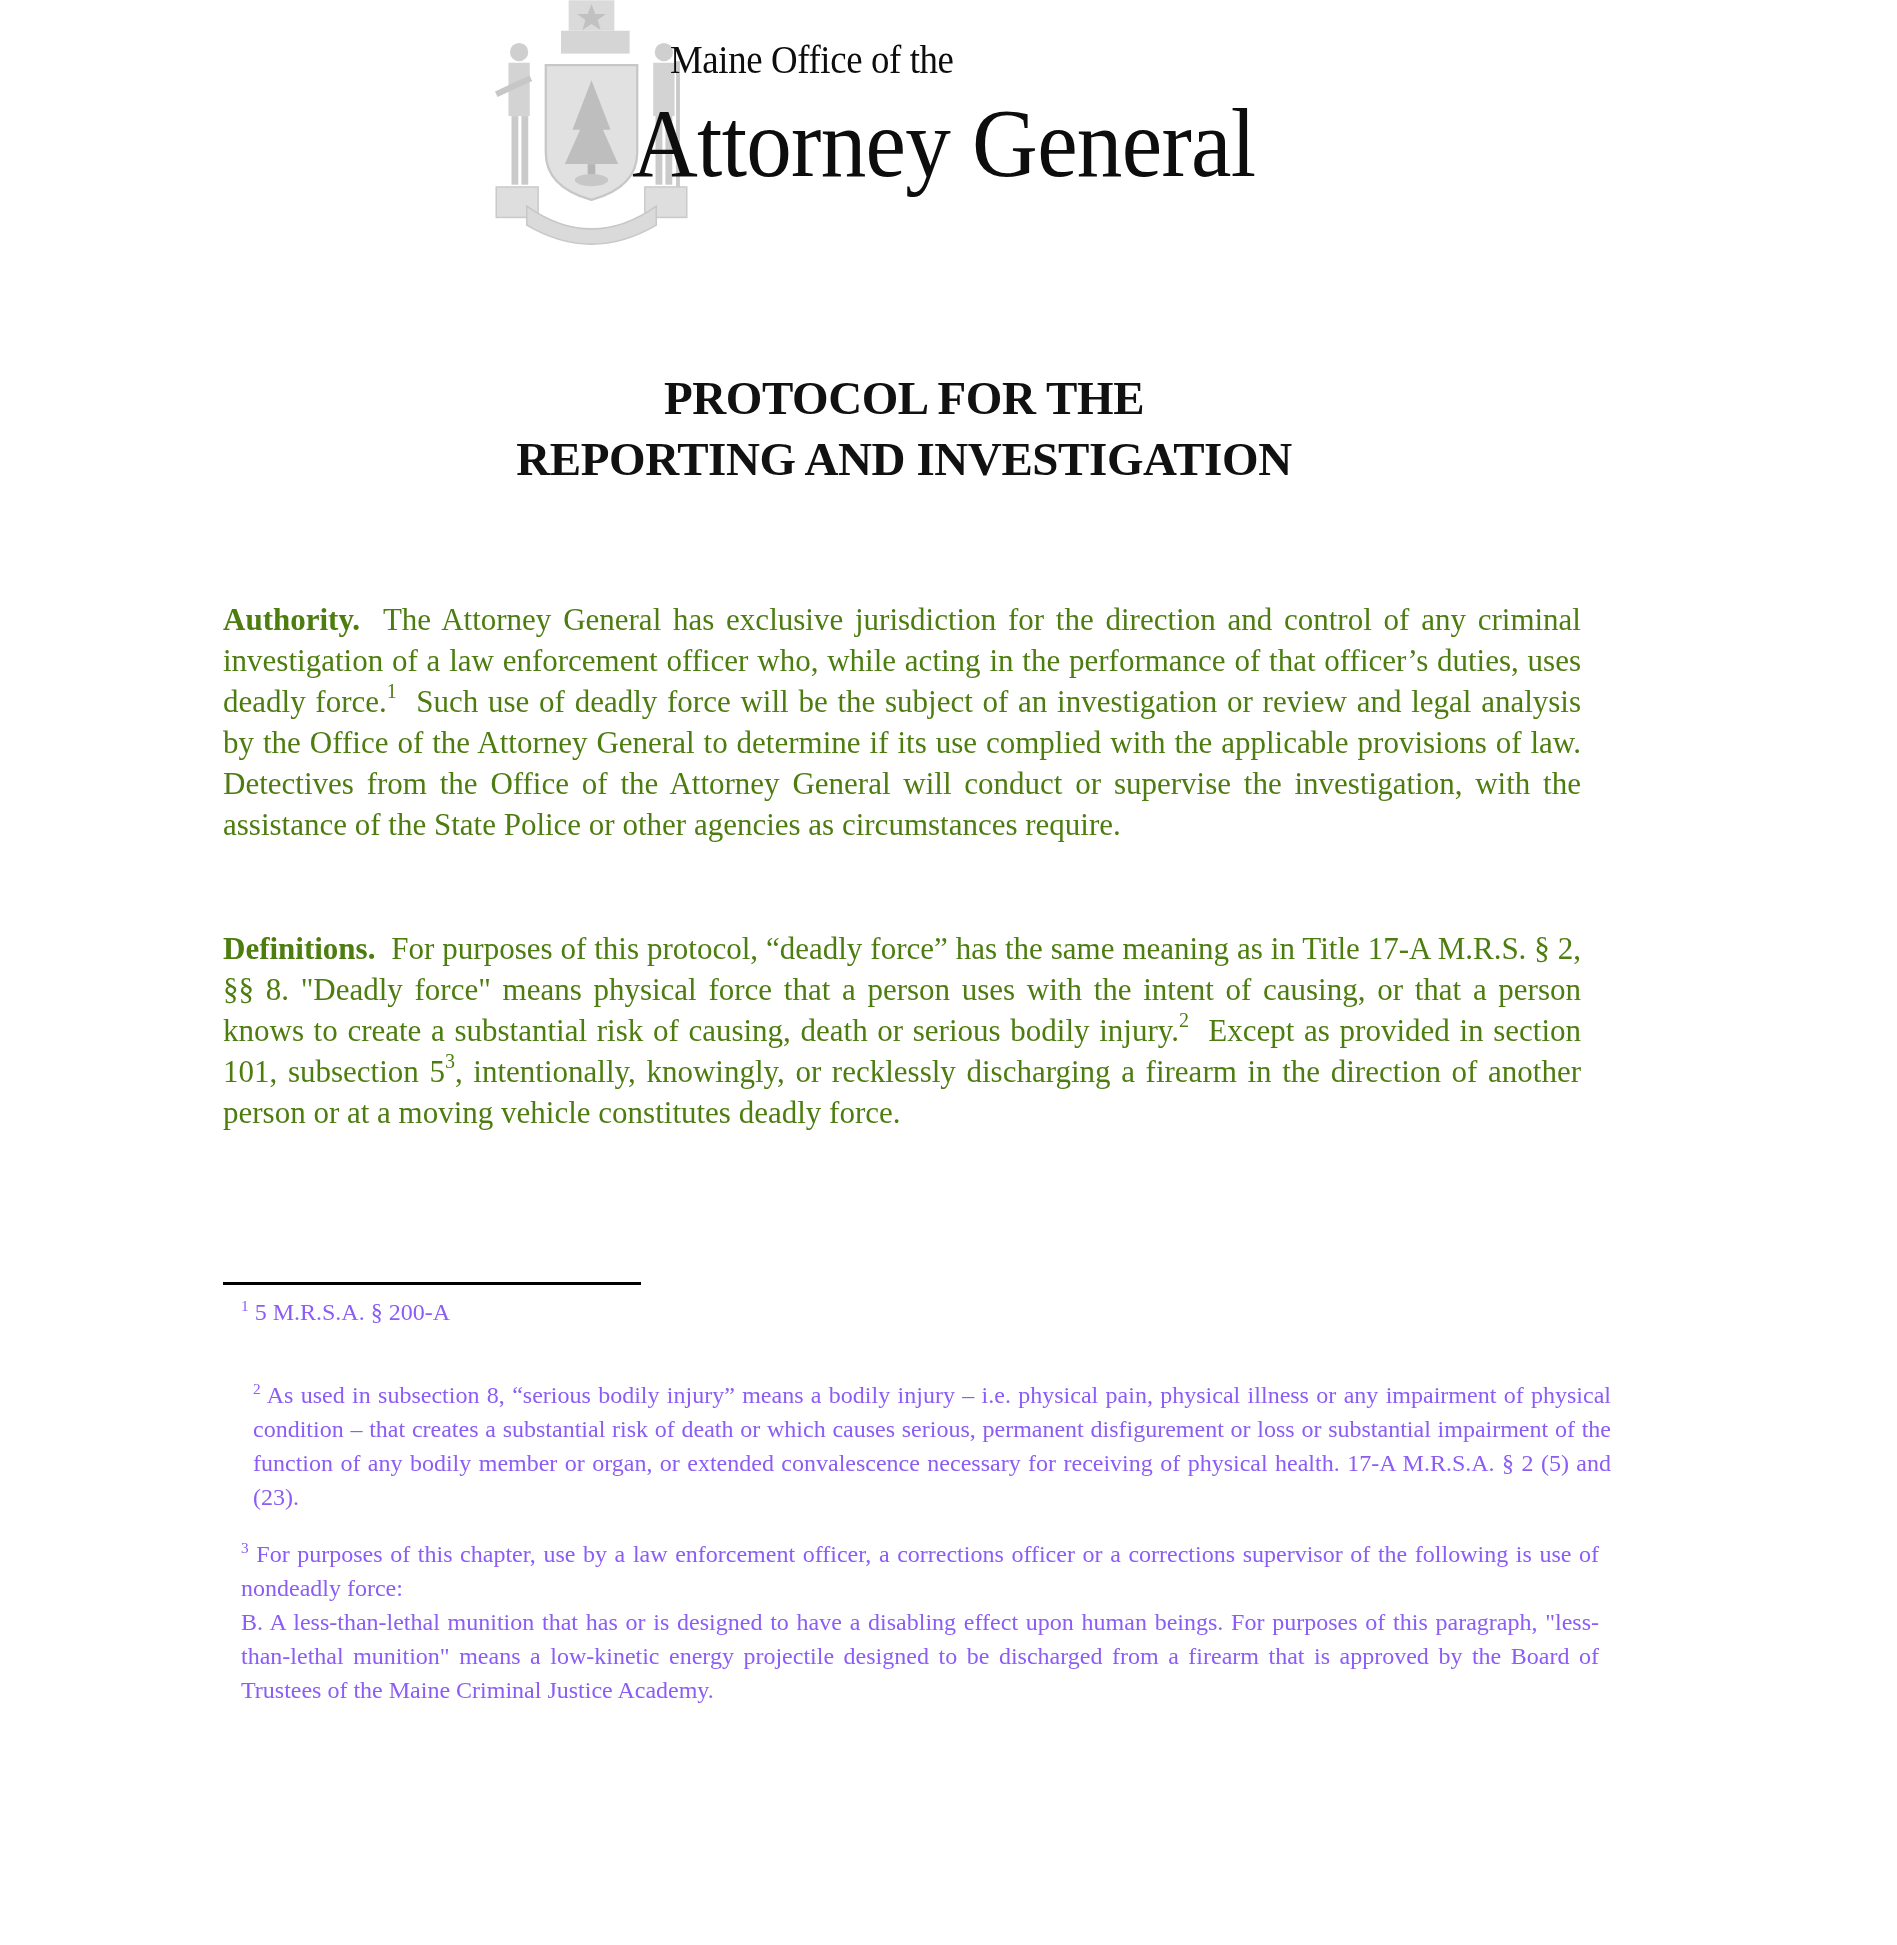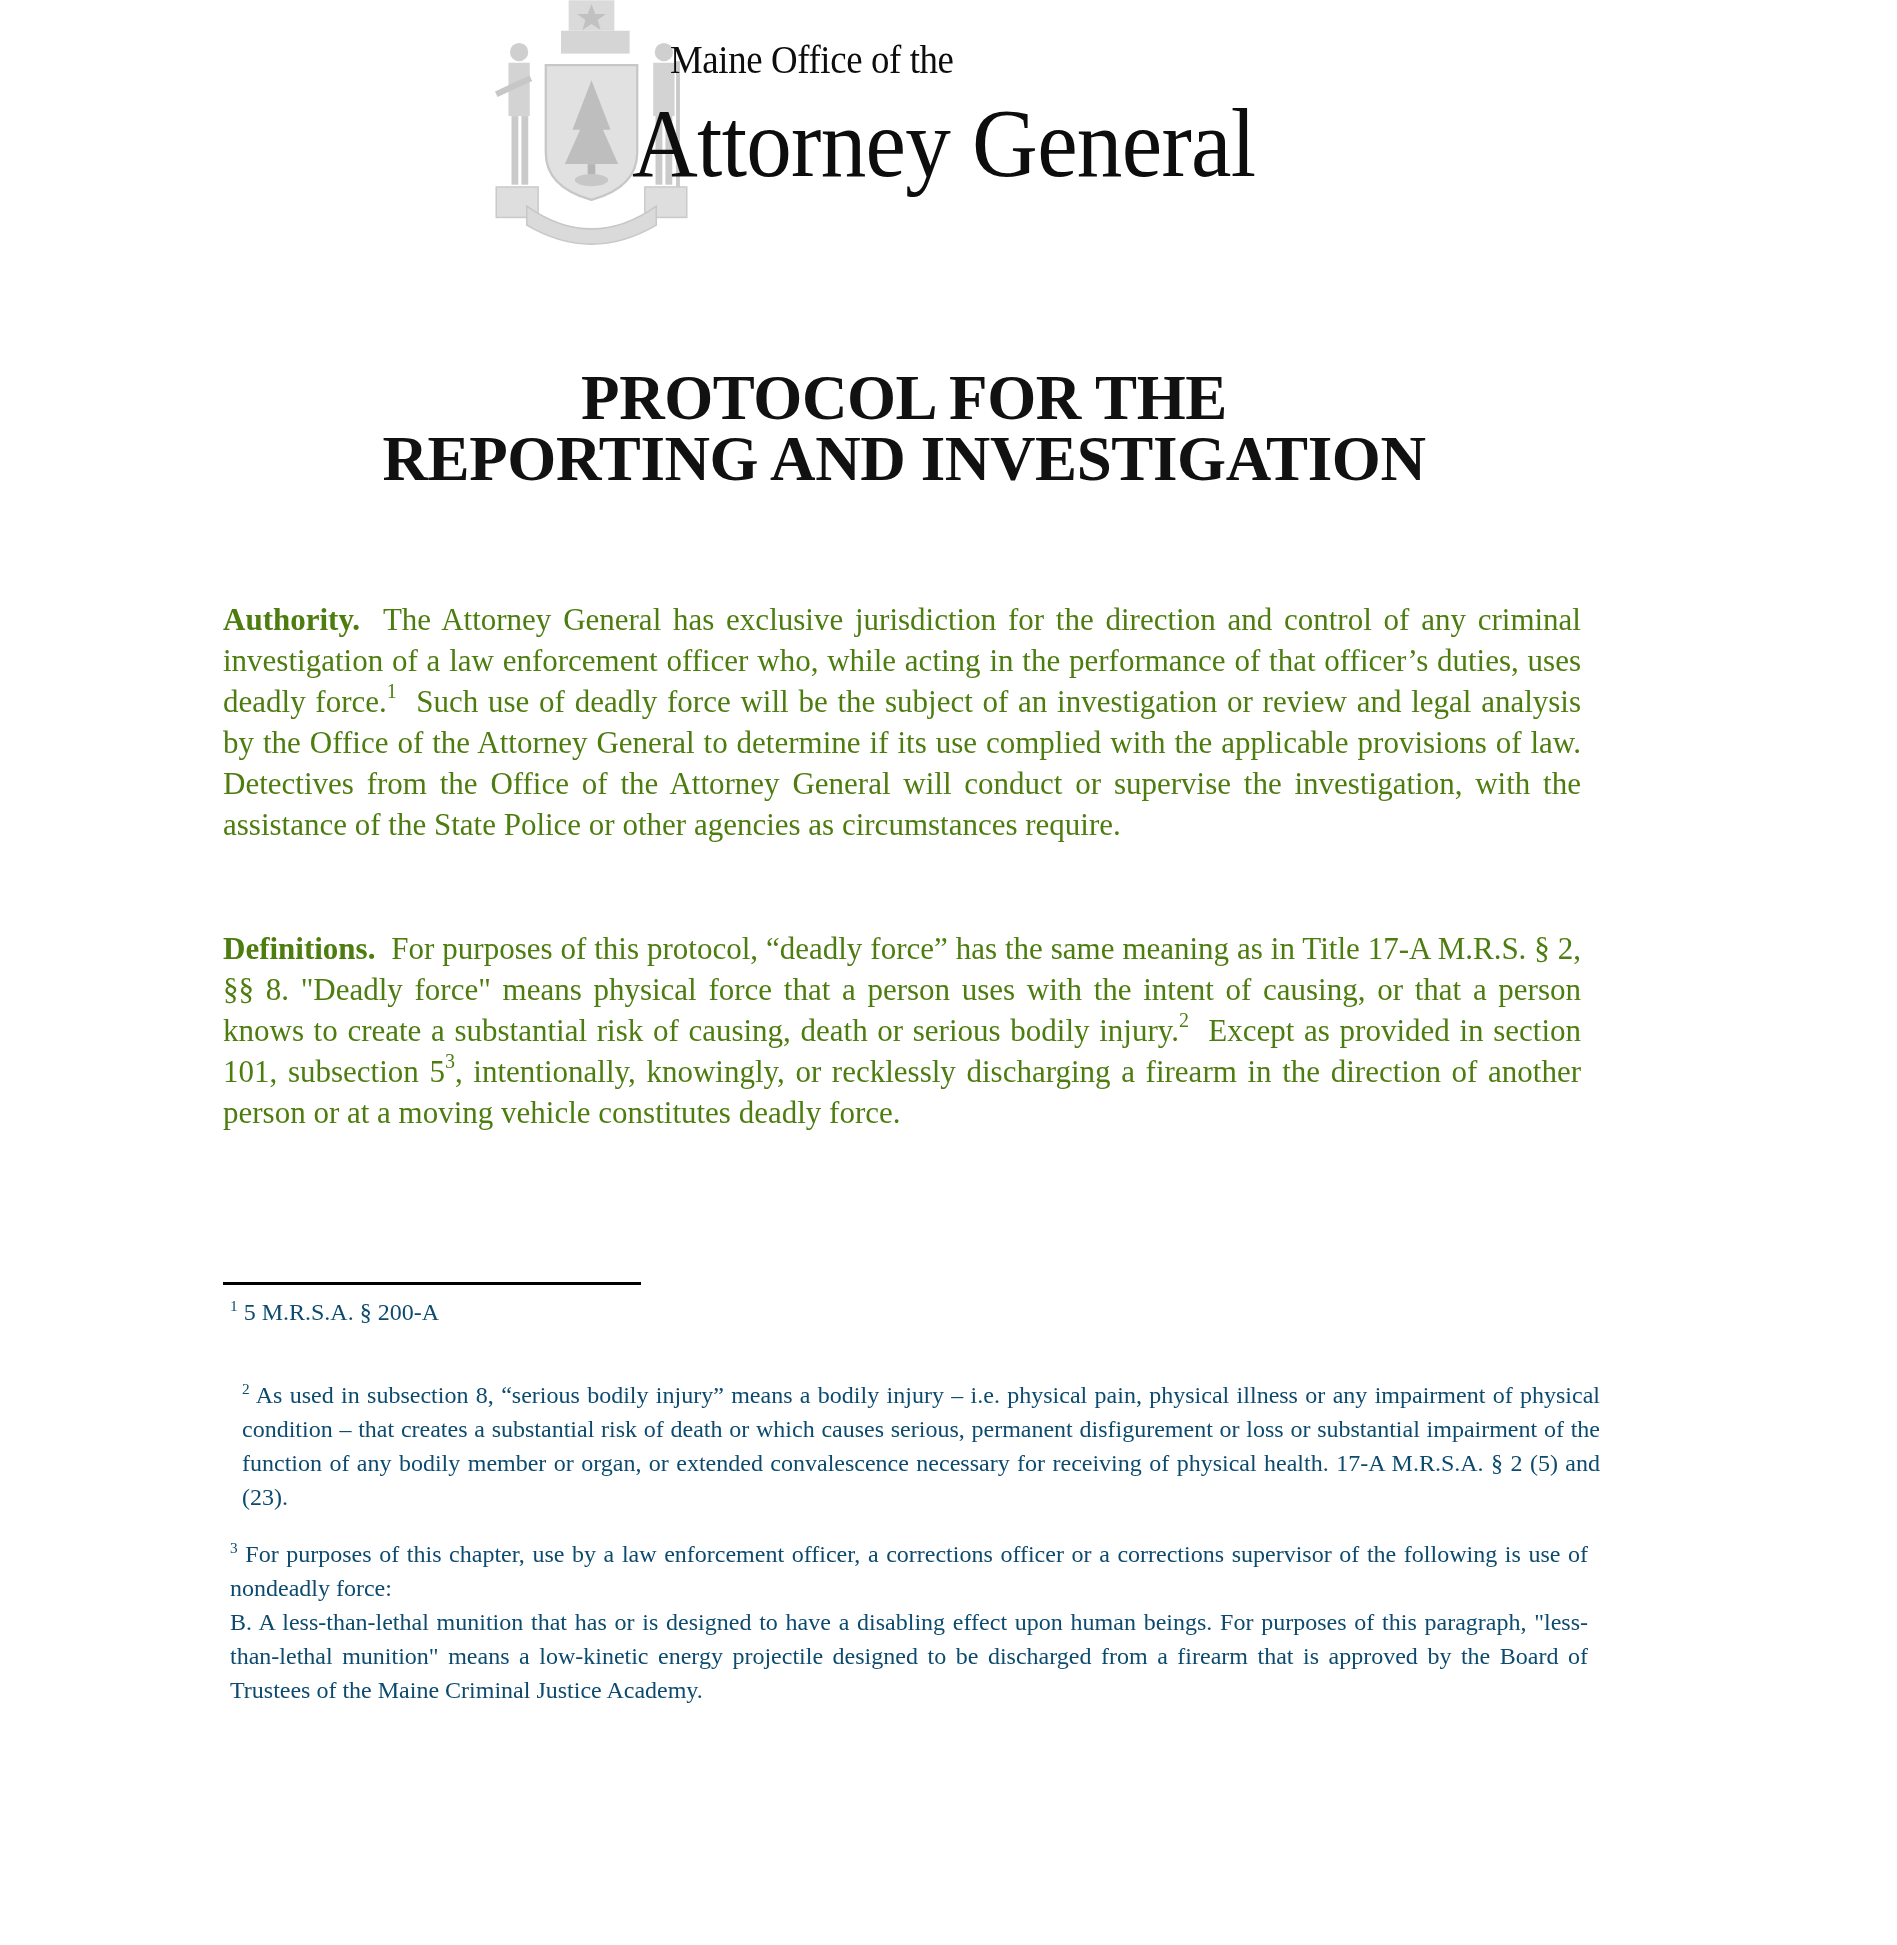--- a/index.html
+++ b/index.html
@@ -56,21 +56,21 @@
       color: #0d0d0d;
     }
 
     
     .title {
       position: absolute;
       left: 0;
       width: 1808px;
       text-align: center;
       font-weight: bold;
-      font-size: 63px;
+      font-size: 47px;
       line-height: 61px;
       top: 368px;
       letter-spacing: -0.4px;
     }
     .title .tline {
       display: block;
       white-space: nowrap;
     }
 
     
@@ -98,26 +98,26 @@
     .fn-rule {
       position: absolute;
       left: 223px;
       top: 1282px;
       width: 418px;
       height: 3.1px;
       background: #000000;
     }
     .fn {
       position: absolute;
-      left: 230px;
+      left: 241px;
       width: 1358px;
       font-size: 24px;
       line-height: 34px;
       text-align: justify;
-      color: #0c4a6e;
+      color: #8b5cf6;
     }
     .fn sup {
       font-size: 15.3px;
       vertical-align: super;
       line-height: 0;
     }
     .fn-1 { top: 1295px; }
     .fn-2 { top: 1366px; }
     .fn-3 { top: 1537px; }
     .fn-3 .fn-line { display: block; }

